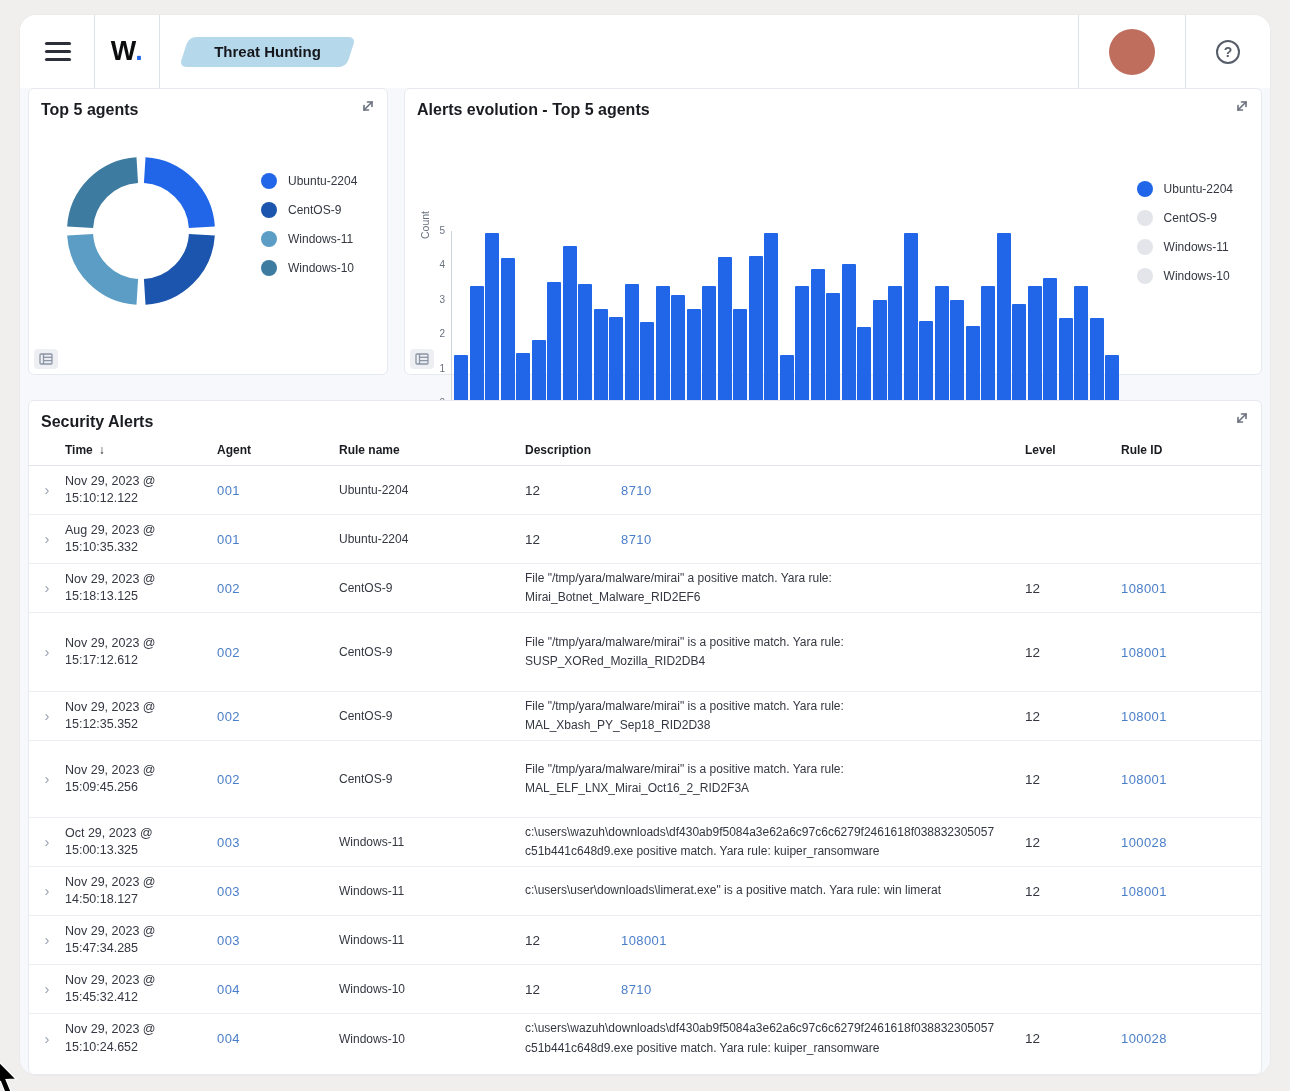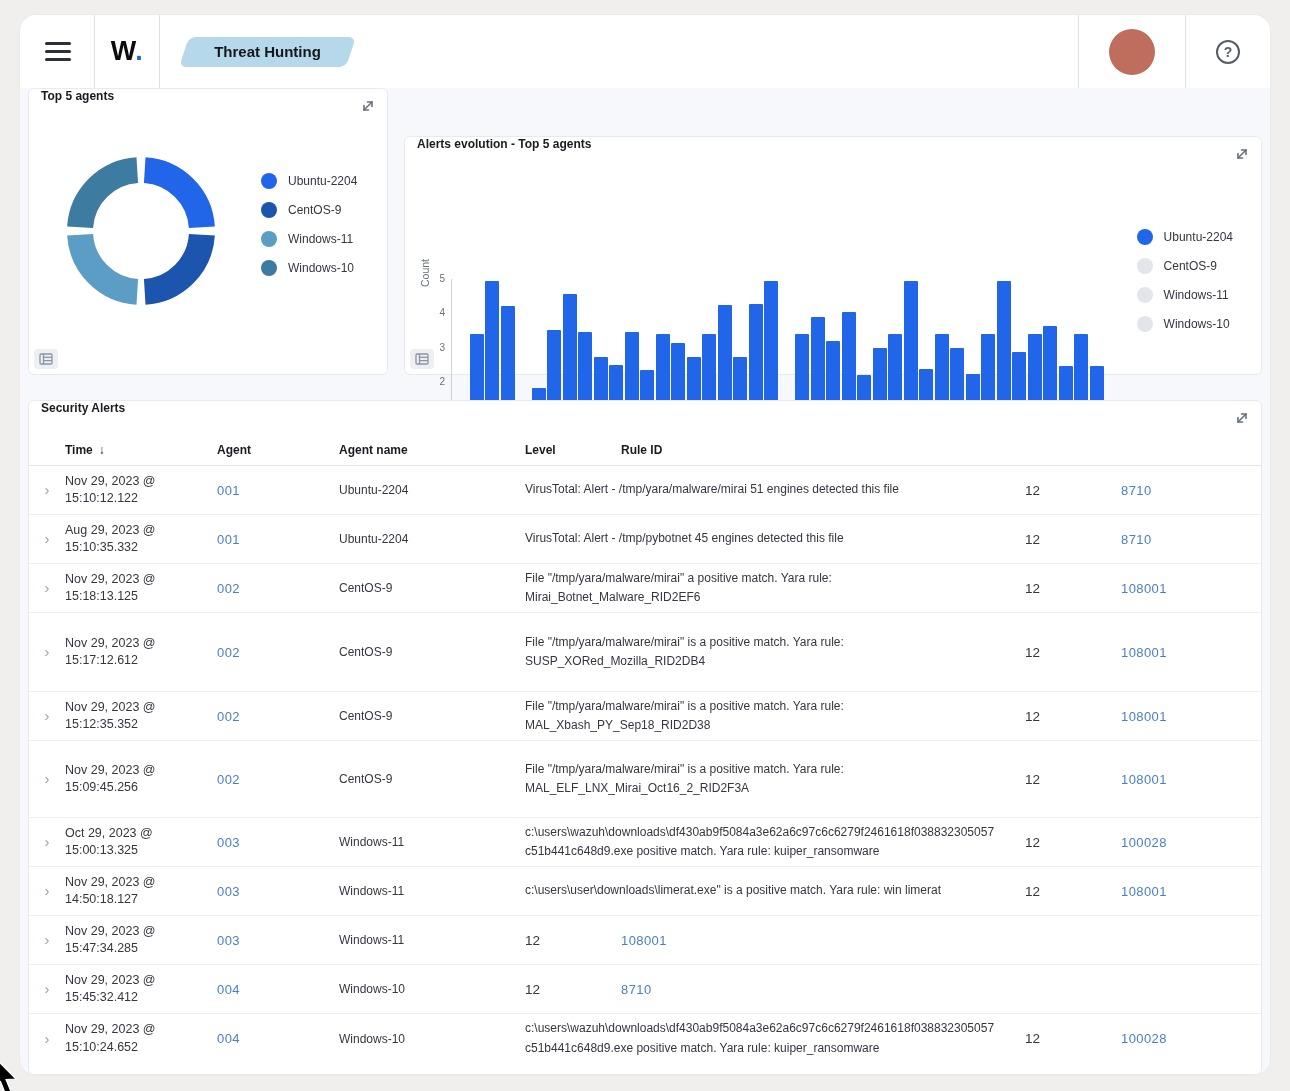--- a/index.html
+++ b/index.html
@@ -29,33 +29,33 @@
     padding:6px 30px; transform:skewX(-18deg); cursor:pointer;
   }
   .crumb span { display:inline-block; transform:skewX(18deg); font-size:15px; font-weight:600; color:#15171c; }
   .tb-right { margin-left:auto; display:flex; align-items:center; height:100%; }
   .avatar { width:46px; height:46px; border-radius:50%; background:#bf6e5e; margin:0 30px; cursor:pointer; }
   .help { width:24px; height:24px; border-radius:50%; border:2px solid #565d68; color:#565d68;
           font-size:14px; font-weight:700; display:flex; align-items:center; justify-content:center; margin:0 30px; cursor:pointer; }
   
   .charts-row { display:flex; gap:16px; margin:0 8px; height:287px; }
   .panel { background:#fff; border:1px solid #e7e9f0; border-radius:6px; position:relative; }
-  .panel-title { position:absolute; top:0; left:12px; font-size:12px; font-weight:700; color:#1a1c21; }
+  .panel-title { position:absolute; top:12px; left:12px; font-size:16px; font-weight:700; color:#1a1c21; }
   .expand-btn { position:absolute; top:9px; right:10px; width:18px; height:18px; background:none; border:none; cursor:pointer; }
   .corner-btn { position:absolute; left:5px; bottom:5px; width:24px; height:20px; border:none; border-radius:4px;
                 background:#edeff3; display:flex; align-items:center; justify-content:center; cursor:pointer; }
   
   .donut-panel { width:360px; flex:none; }
   .donut-svg { position:absolute; left:37px; top:67px; }
   .legend { position:absolute; display:flex; flex-direction:column; gap:13px; list-style:none; }
   .donut-legend { left:232px; top:84px; }
   .legend li { display:flex; align-items:center; gap:11px; font-size:12px; color:#343741; cursor:pointer; }
   .legend .dot { width:16px; height:16px; border-radius:50%; flex:none; }
   
-  .bars-panel { flex:1;margin-top:48px; }
+  .bars-panel { flex:1; }
   .ylab { position:absolute; left:6px; top:130px; transform:rotate(-90deg); transform-origin:center; font-size:10.5px; color:#69707d; }
   .y-labels { position:absolute; left:18px; top:136px; width:22px; height:183px; display:flex; flex-direction:column; justify-content:space-between; align-items:flex-end; font-size:10px; color:#69707d; }
   .plot { position:absolute; left:46px; top:142px; width:668px; height:183px; border-left:1px solid #cfd3db; border-bottom:1px solid #cfd3db; }
   .bars { position:absolute; inset:0; display:flex; align-items:flex-end; gap:1.5px; padding-left:2px; }
   .bar { flex:1; background:#2166E8; border-radius:1px 1px 0 0; }
   .xticks { position:absolute; left:46px; top:329px; width:668px; height:14px; font-size:10px; color:#69707d; }
   .xtick { position:absolute; transform:translateX(-50%); top:5px; }
   .xtick::before { content:""; position:absolute; left:50%; top:-8px; width:1px; height:5px; background:#cfd3db; }
   .xlabel { position:absolute; left:46px; top:345px; width:668px; text-align:center; font-size:10.5px; color:#69707d; }
   .bars-legend { right:28px; top:92px; }
@@ -264,40 +264,39 @@
       <svg width="16" height="16" viewBox="0 0 16 16" fill="none" stroke="#69707d" stroke-width="1.6" stroke-linecap="round">
         <line x1="4" y1="12" x2="12" y2="4"></line>
           <polyline points="7.5,4 12,4 12,8.5"></polyline>
           <polyline points="4,7.5 4,12 8.5,12"></polyline>
       </svg>
     </button>
     <div class="sa-head">
       <div class="col-chevron"></div>
       <div class="col-time"><span>Time</span><span class="sort-arrow">↓</span></div>
       <div class="col-agent">Agent</div>
-      <div class="col-name">Agent name</div>
+      <div class="col-name">Rule name</div>
+      <div class="col-desc">Description</div>
       <div class="col-level">Level</div>
       <div class="col-rule">Rule ID</div>
     </div>
     <div class="sa-body">
         <div class="sa-row">
           <div class="col-chevron"><button class="chev">›</button></div>
           <div class="col-time cell-time">Nov 29, 2023 @ 15:10:12.122</div>
           <div class="col-agent"><a class="link">001</a></div>
           <div class="col-name">Ubuntu-2204</div>
-          <div class="col-desc cell-desc">VirusTotal: Alert - /tmp/yara/malware/mirai 51 engines detected this file</div>
           <div class="col-level cell-level">12</div>
           <div class="col-rule"><a class="link">8710</a></div>
         </div>
         <div class="sa-row">
           <div class="col-chevron"><button class="chev">›</button></div>
           <div class="col-time cell-time">Aug 29, 2023 @ 15:10:35.332</div>
           <div class="col-agent"><a class="link">001</a></div>
           <div class="col-name">Ubuntu-2204</div>
-          <div class="col-desc cell-desc">VirusTotal: Alert - /tmp/pybotnet 45 engines detected this file</div>
           <div class="col-level cell-level">12</div>
           <div class="col-rule"><a class="link">8710</a></div>
         </div>
         <div class="sa-row">
           <div class="col-chevron"><button class="chev">›</button></div>
           <div class="col-time cell-time">Nov 29, 2023 @ 15:18:13.125</div>
           <div class="col-agent"><a class="link">002</a></div>
           <div class="col-name">CentOS-9</div>
           <div class="col-desc cell-desc">File "/tmp/yara/malware/mirai" a positive match. Yara rule: Mirai_Botnet_Malware_RID2EF6</div>
           <div class="col-level cell-level">12</div>

